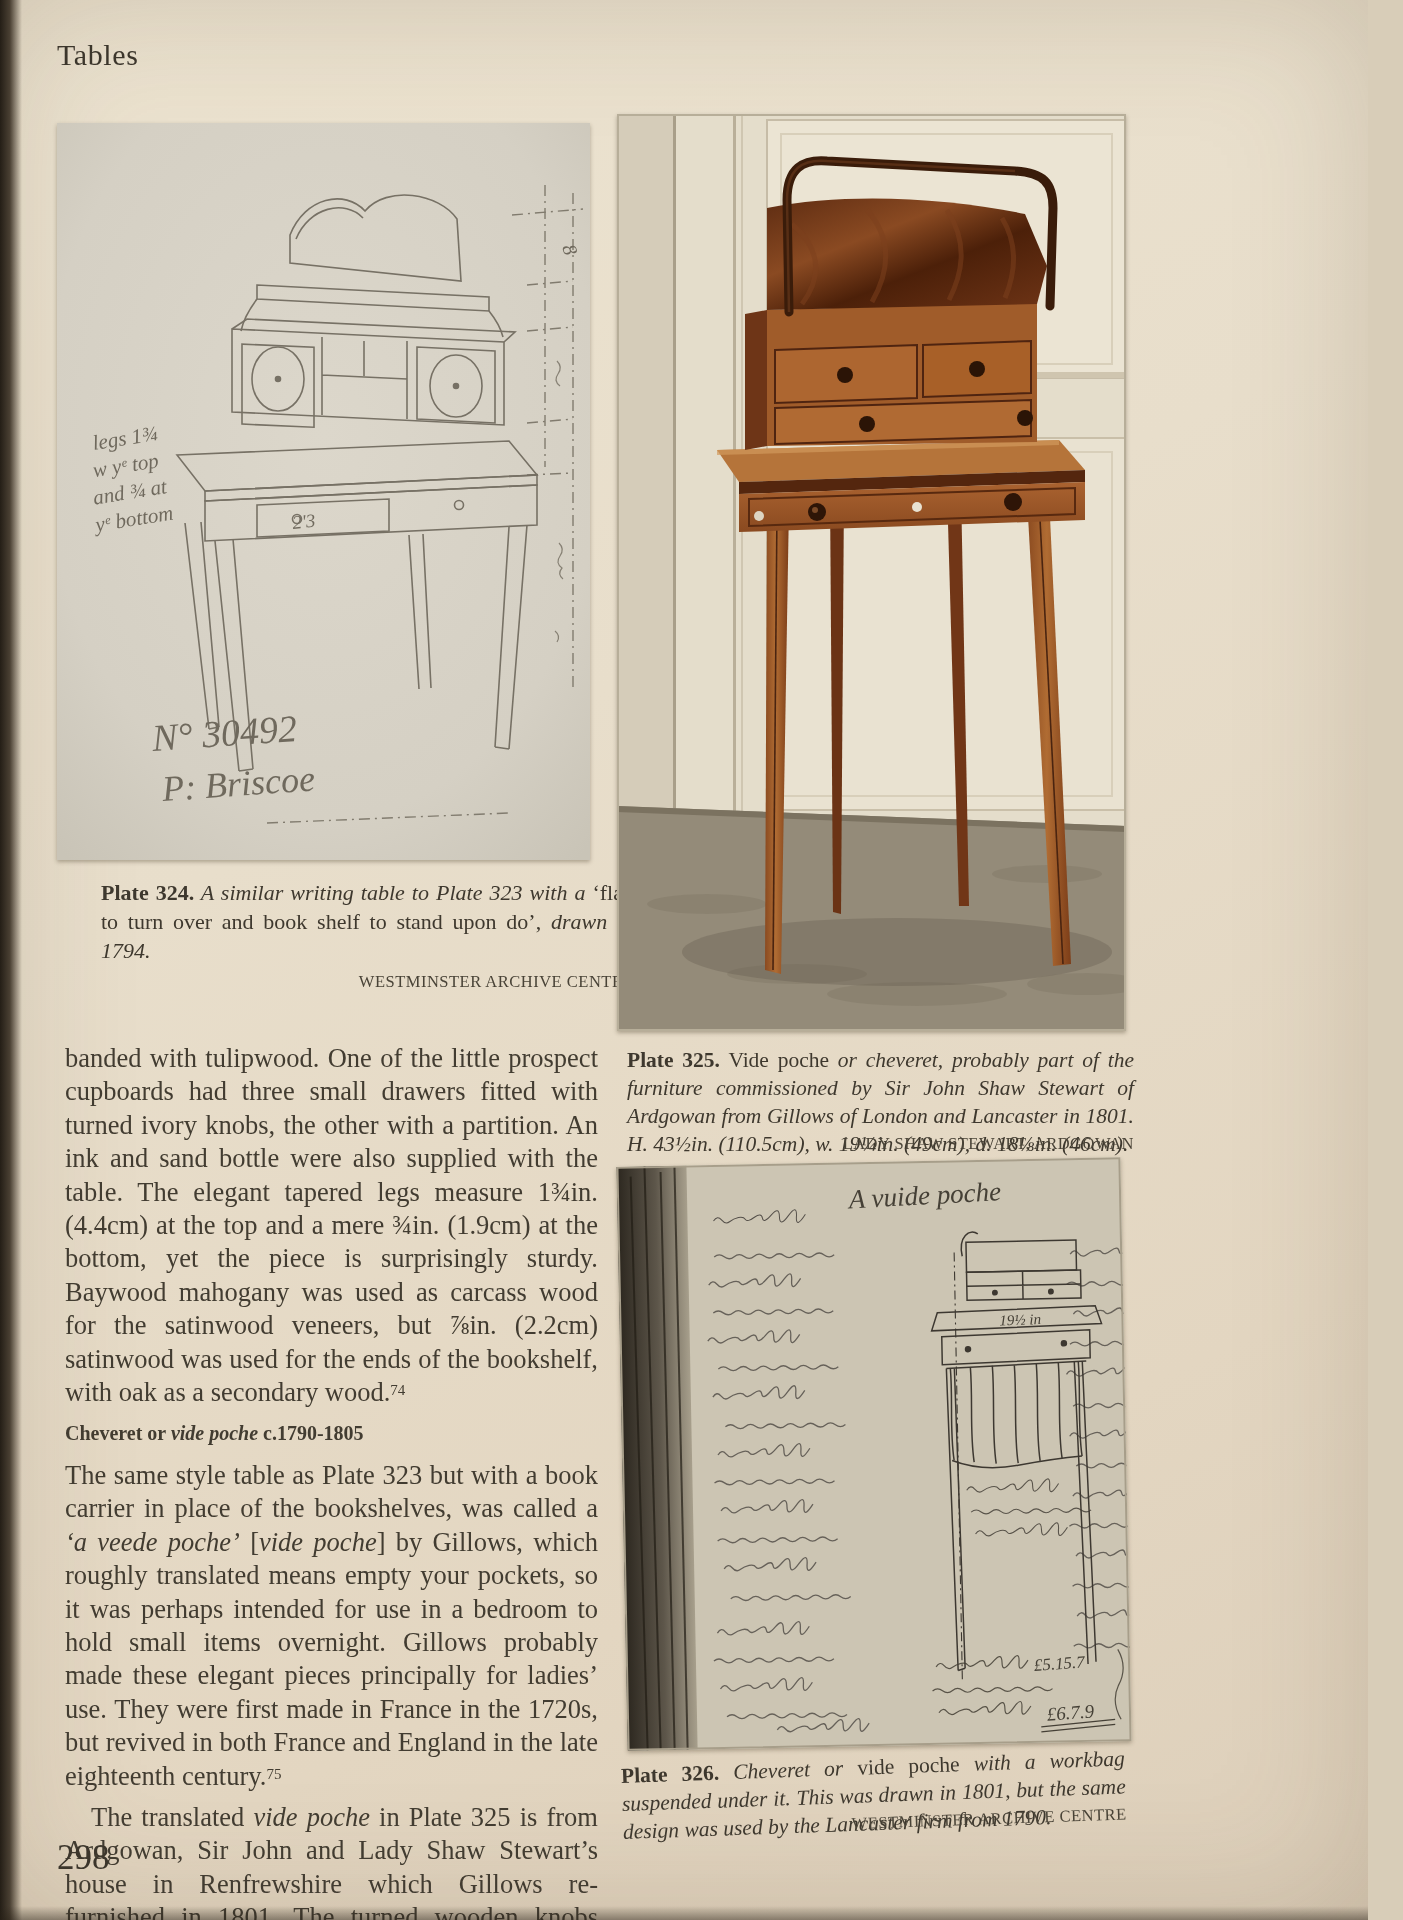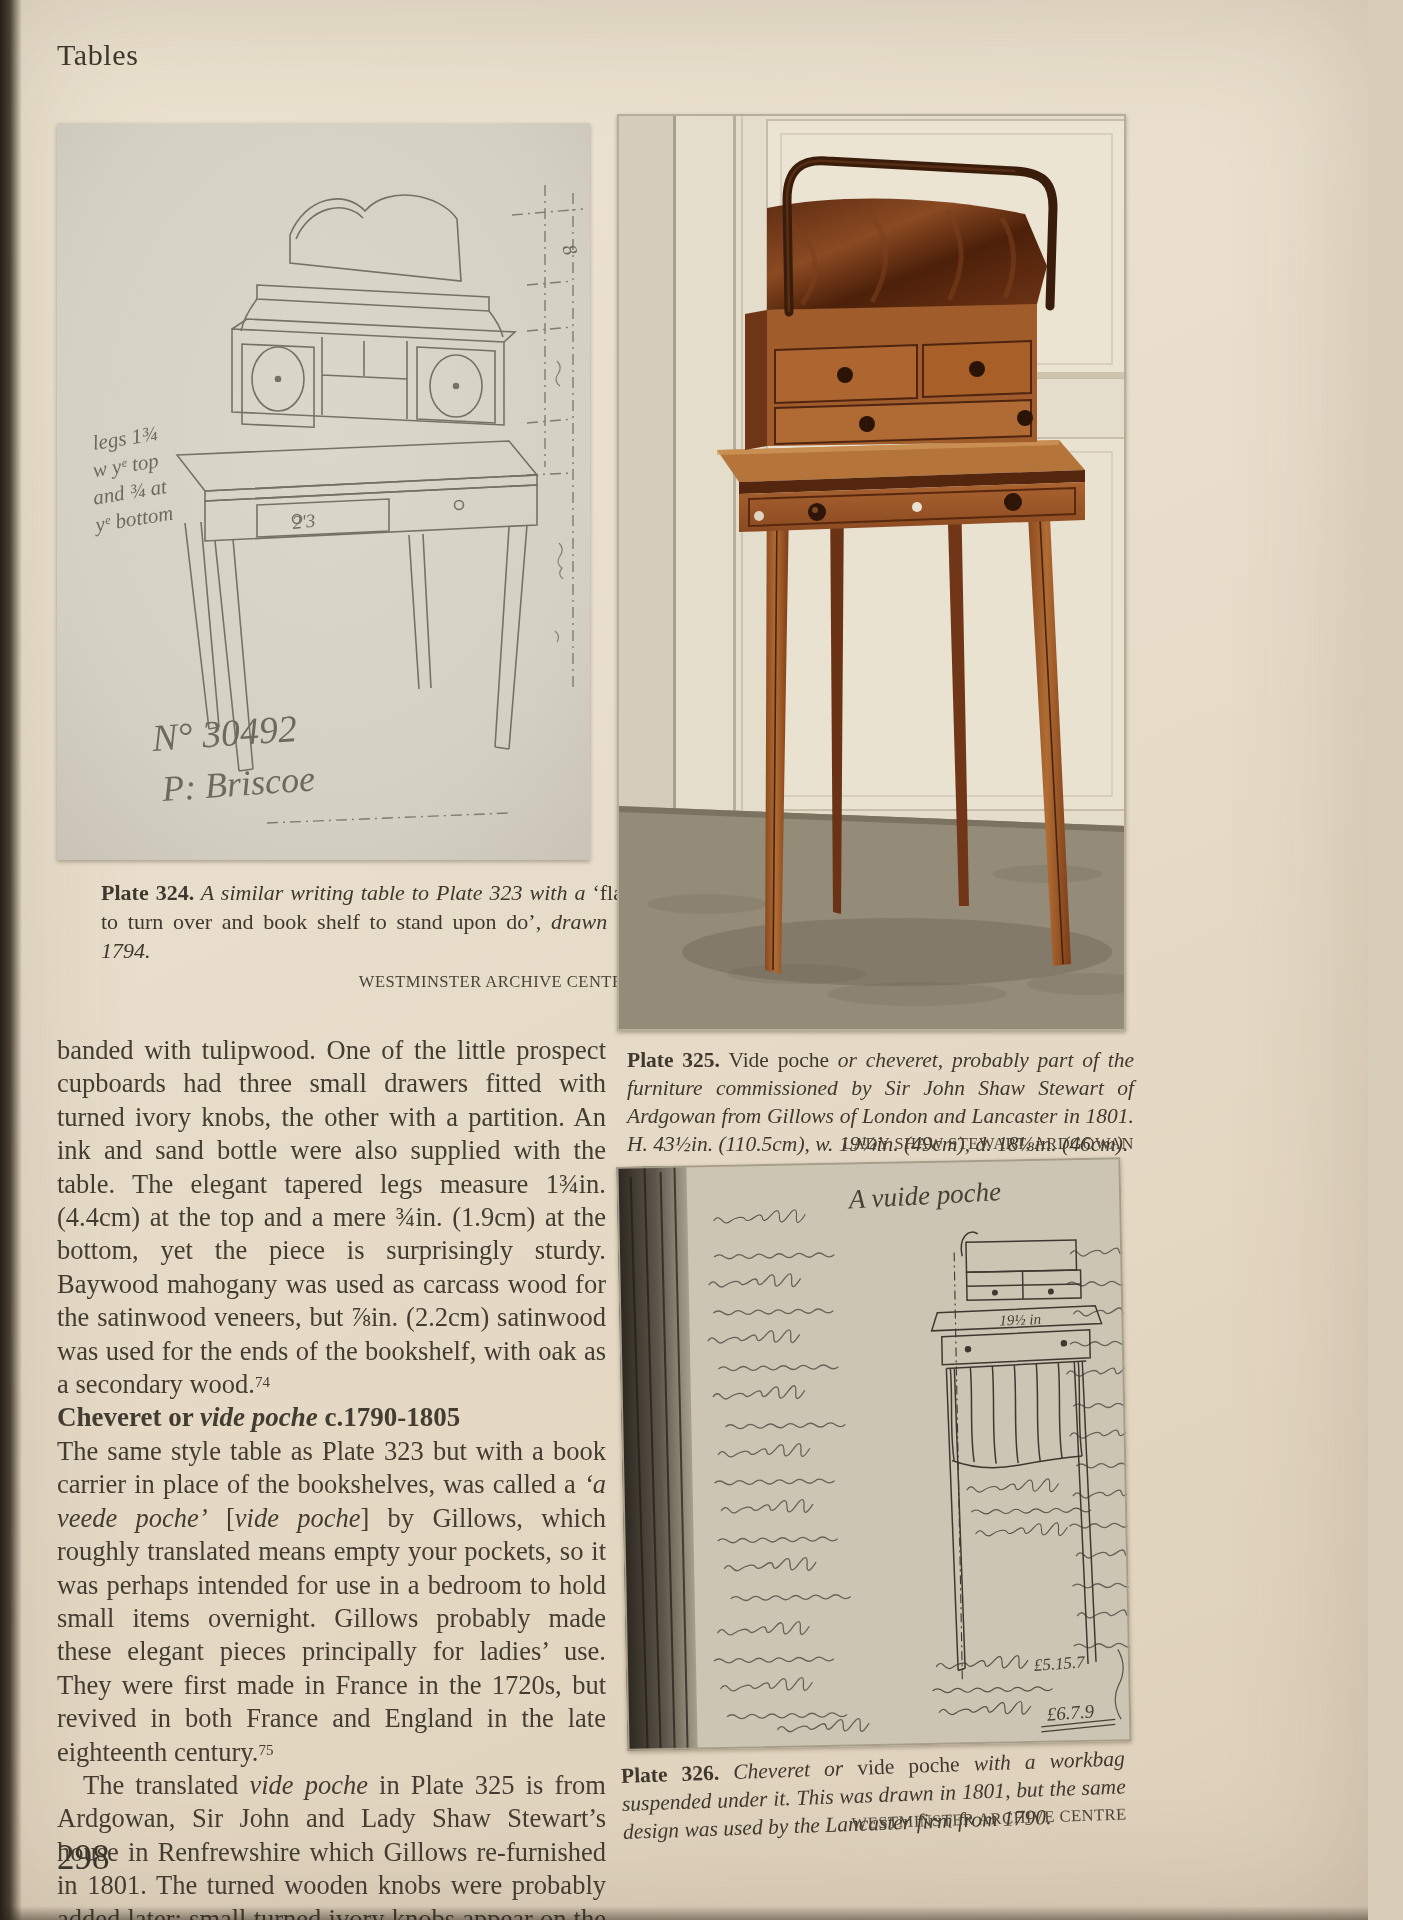--- a/index.html
+++ b/index.html
@@ -25,23 +25,23 @@
   .cap324{left:57px;top:878px;width:533px;margin-left:44px;}
   .cap325{left:620px;top:1046px;width:507px;font-size:21.5px;line-height:28px;margin-left:7px;}
   .cap326{left:622px;top:1762px;width:504px;font-size:21.5px;line-height:28px;transform:rotate(-2deg);transform-origin:0 50%;}
   .cap-label{font-weight:bold;}
   .cap-i{font-style:italic;}
   .credit{display:block;text-align:right;font-size:16.5px;letter-spacing:.5px;color:#494337;}
   .credit.pull{margin-top:-28px;}
   .cap324 .credit{margin-top:2px;}
 
   .bodycol{position:absolute;left:57px;top:1034px;width:549px;font-size:26.5px;line-height:33.4px;text-align:justify;color:#423c31;}
-  .bodycol p{margin:0;}
+  .bodycol p{margin:8px;}
   .bodycol p.indent{text-indent:26px;}
-  .subhead{font-weight:bold;font-size:27px;margin:13px 0 7px 0;}
+  .subhead{font-weight:bold;font-size:20px;margin:13px 0 7px 0;}
   .subhead .cap-i{font-weight:bold;}
   sup.fn{font-size:15px;vertical-align:6px;line-height:0;}
 
   .hw{font-style:italic;fill:#6f695d;}
   .hw326{font-style:italic;fill:#454036;}
   svg{display:block;}
 </style>
 </head>
 <body>
 

